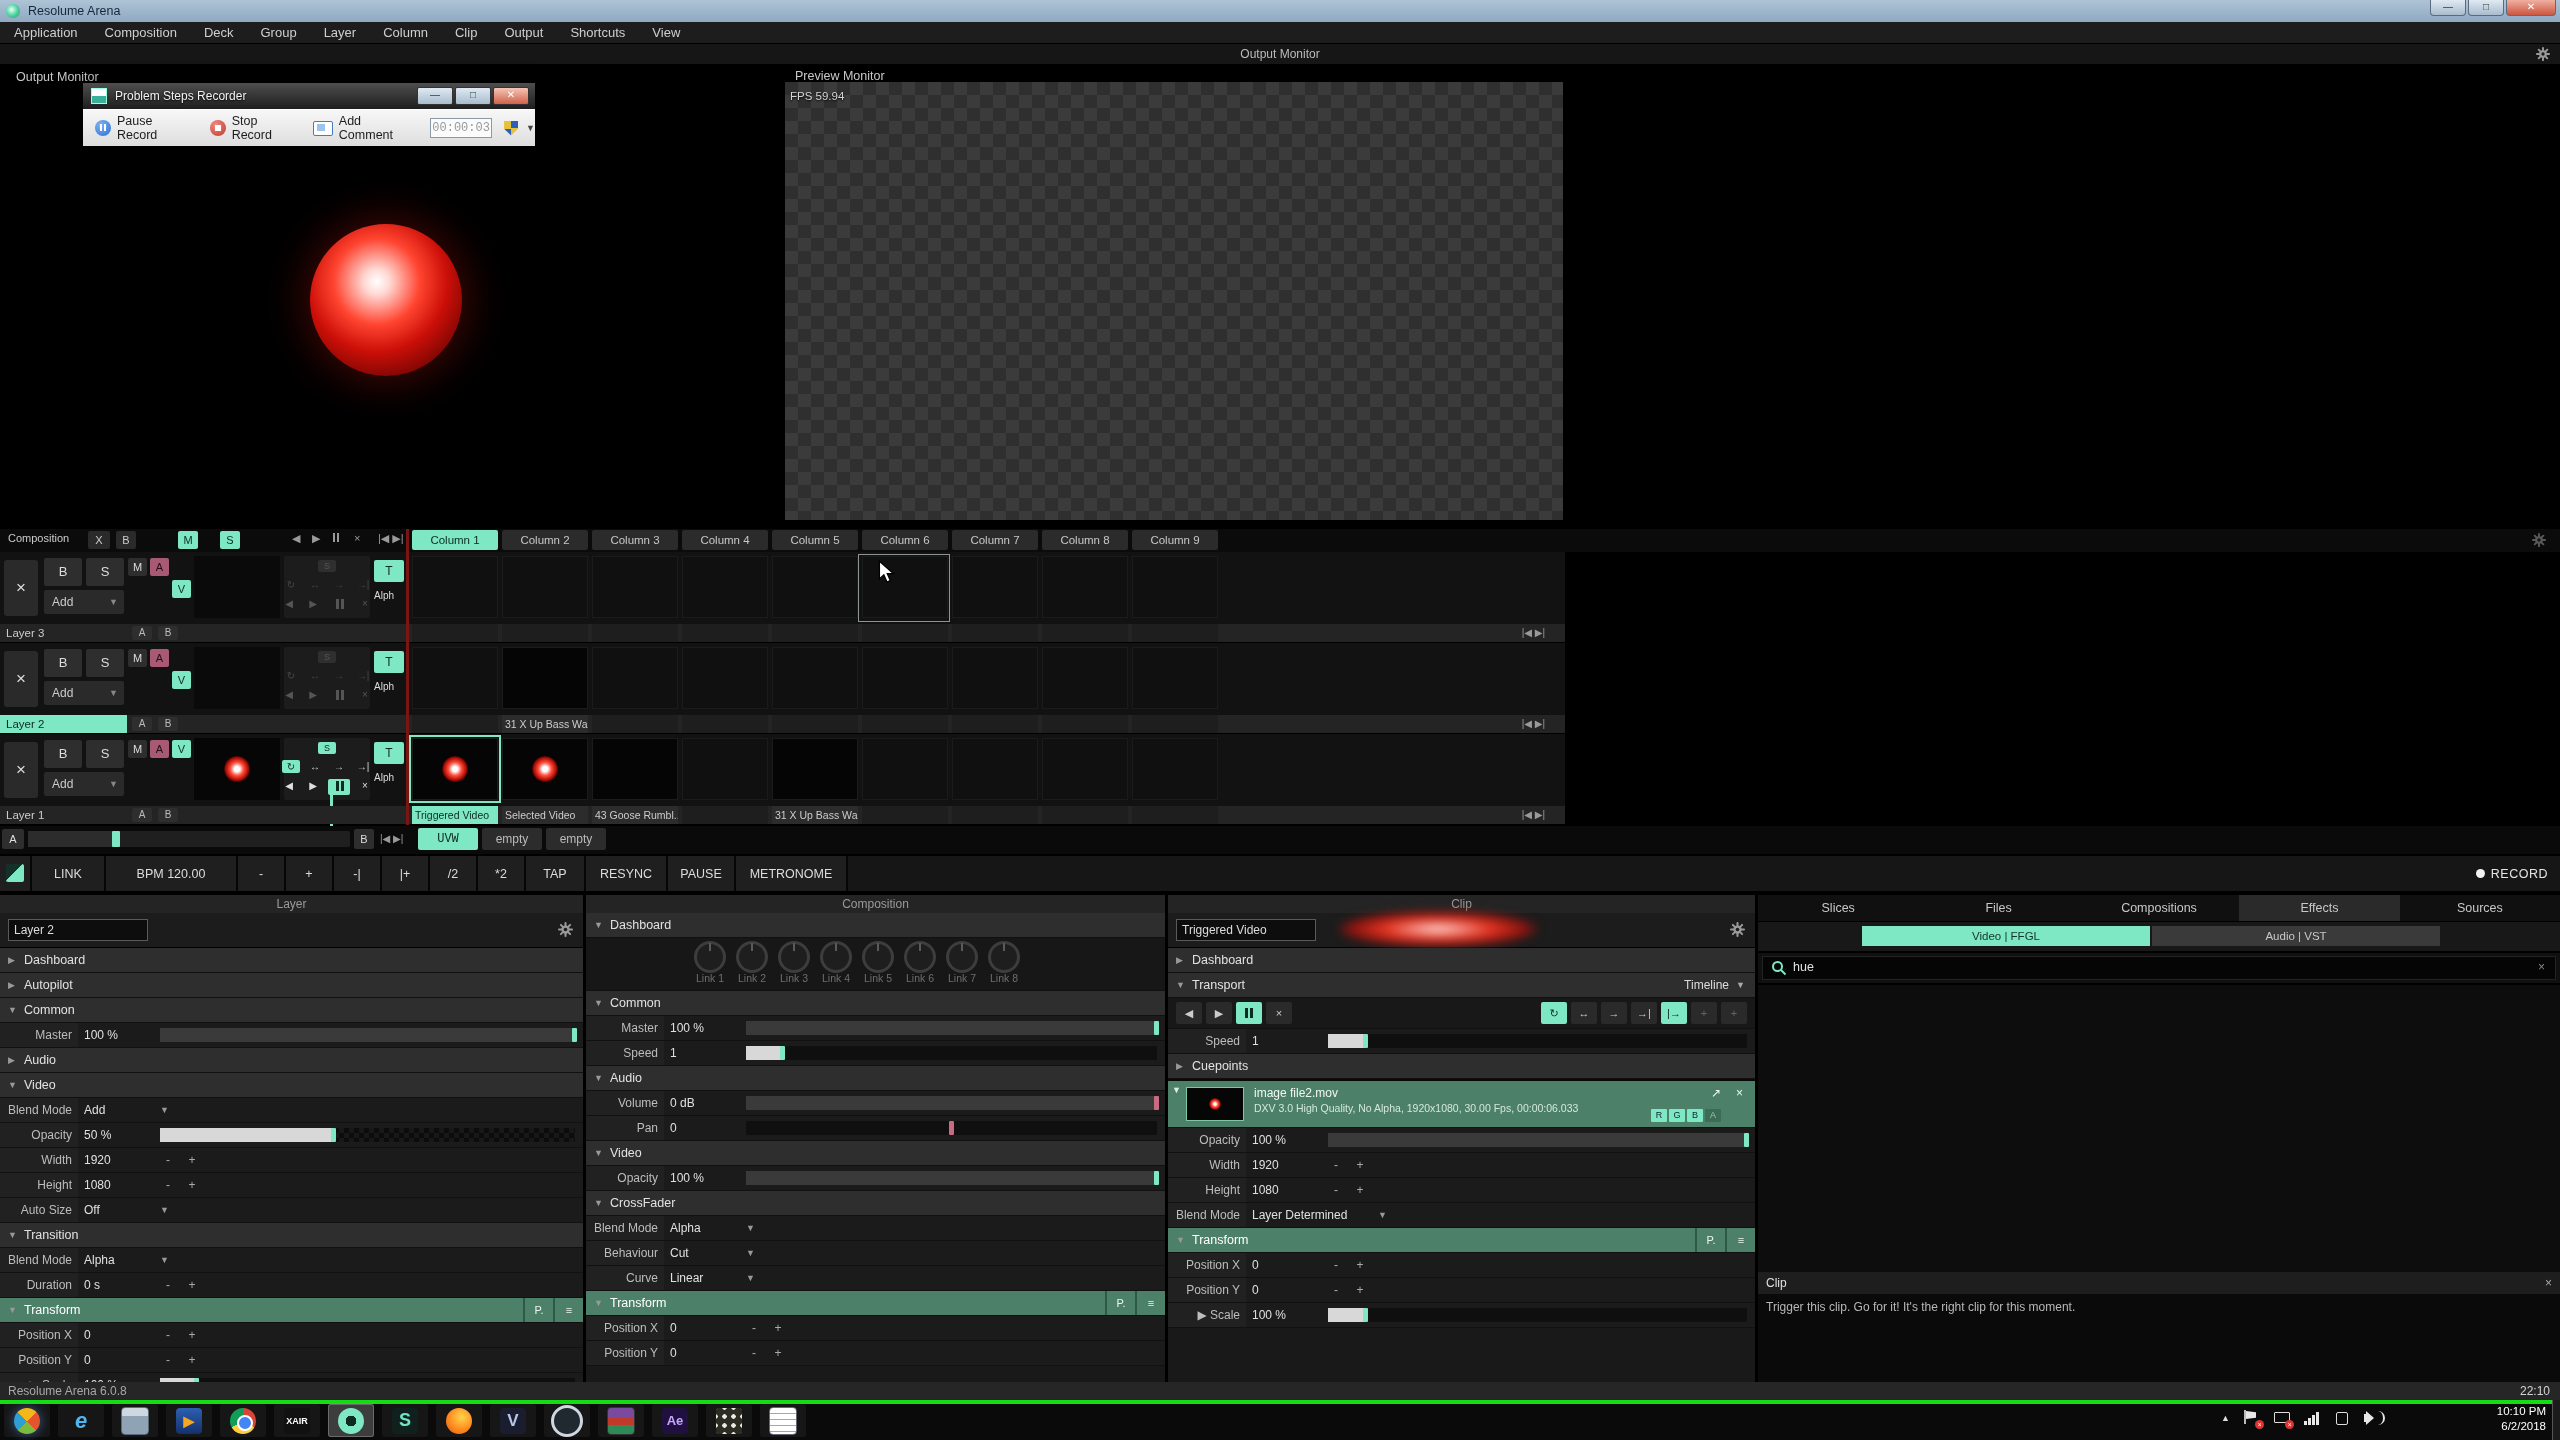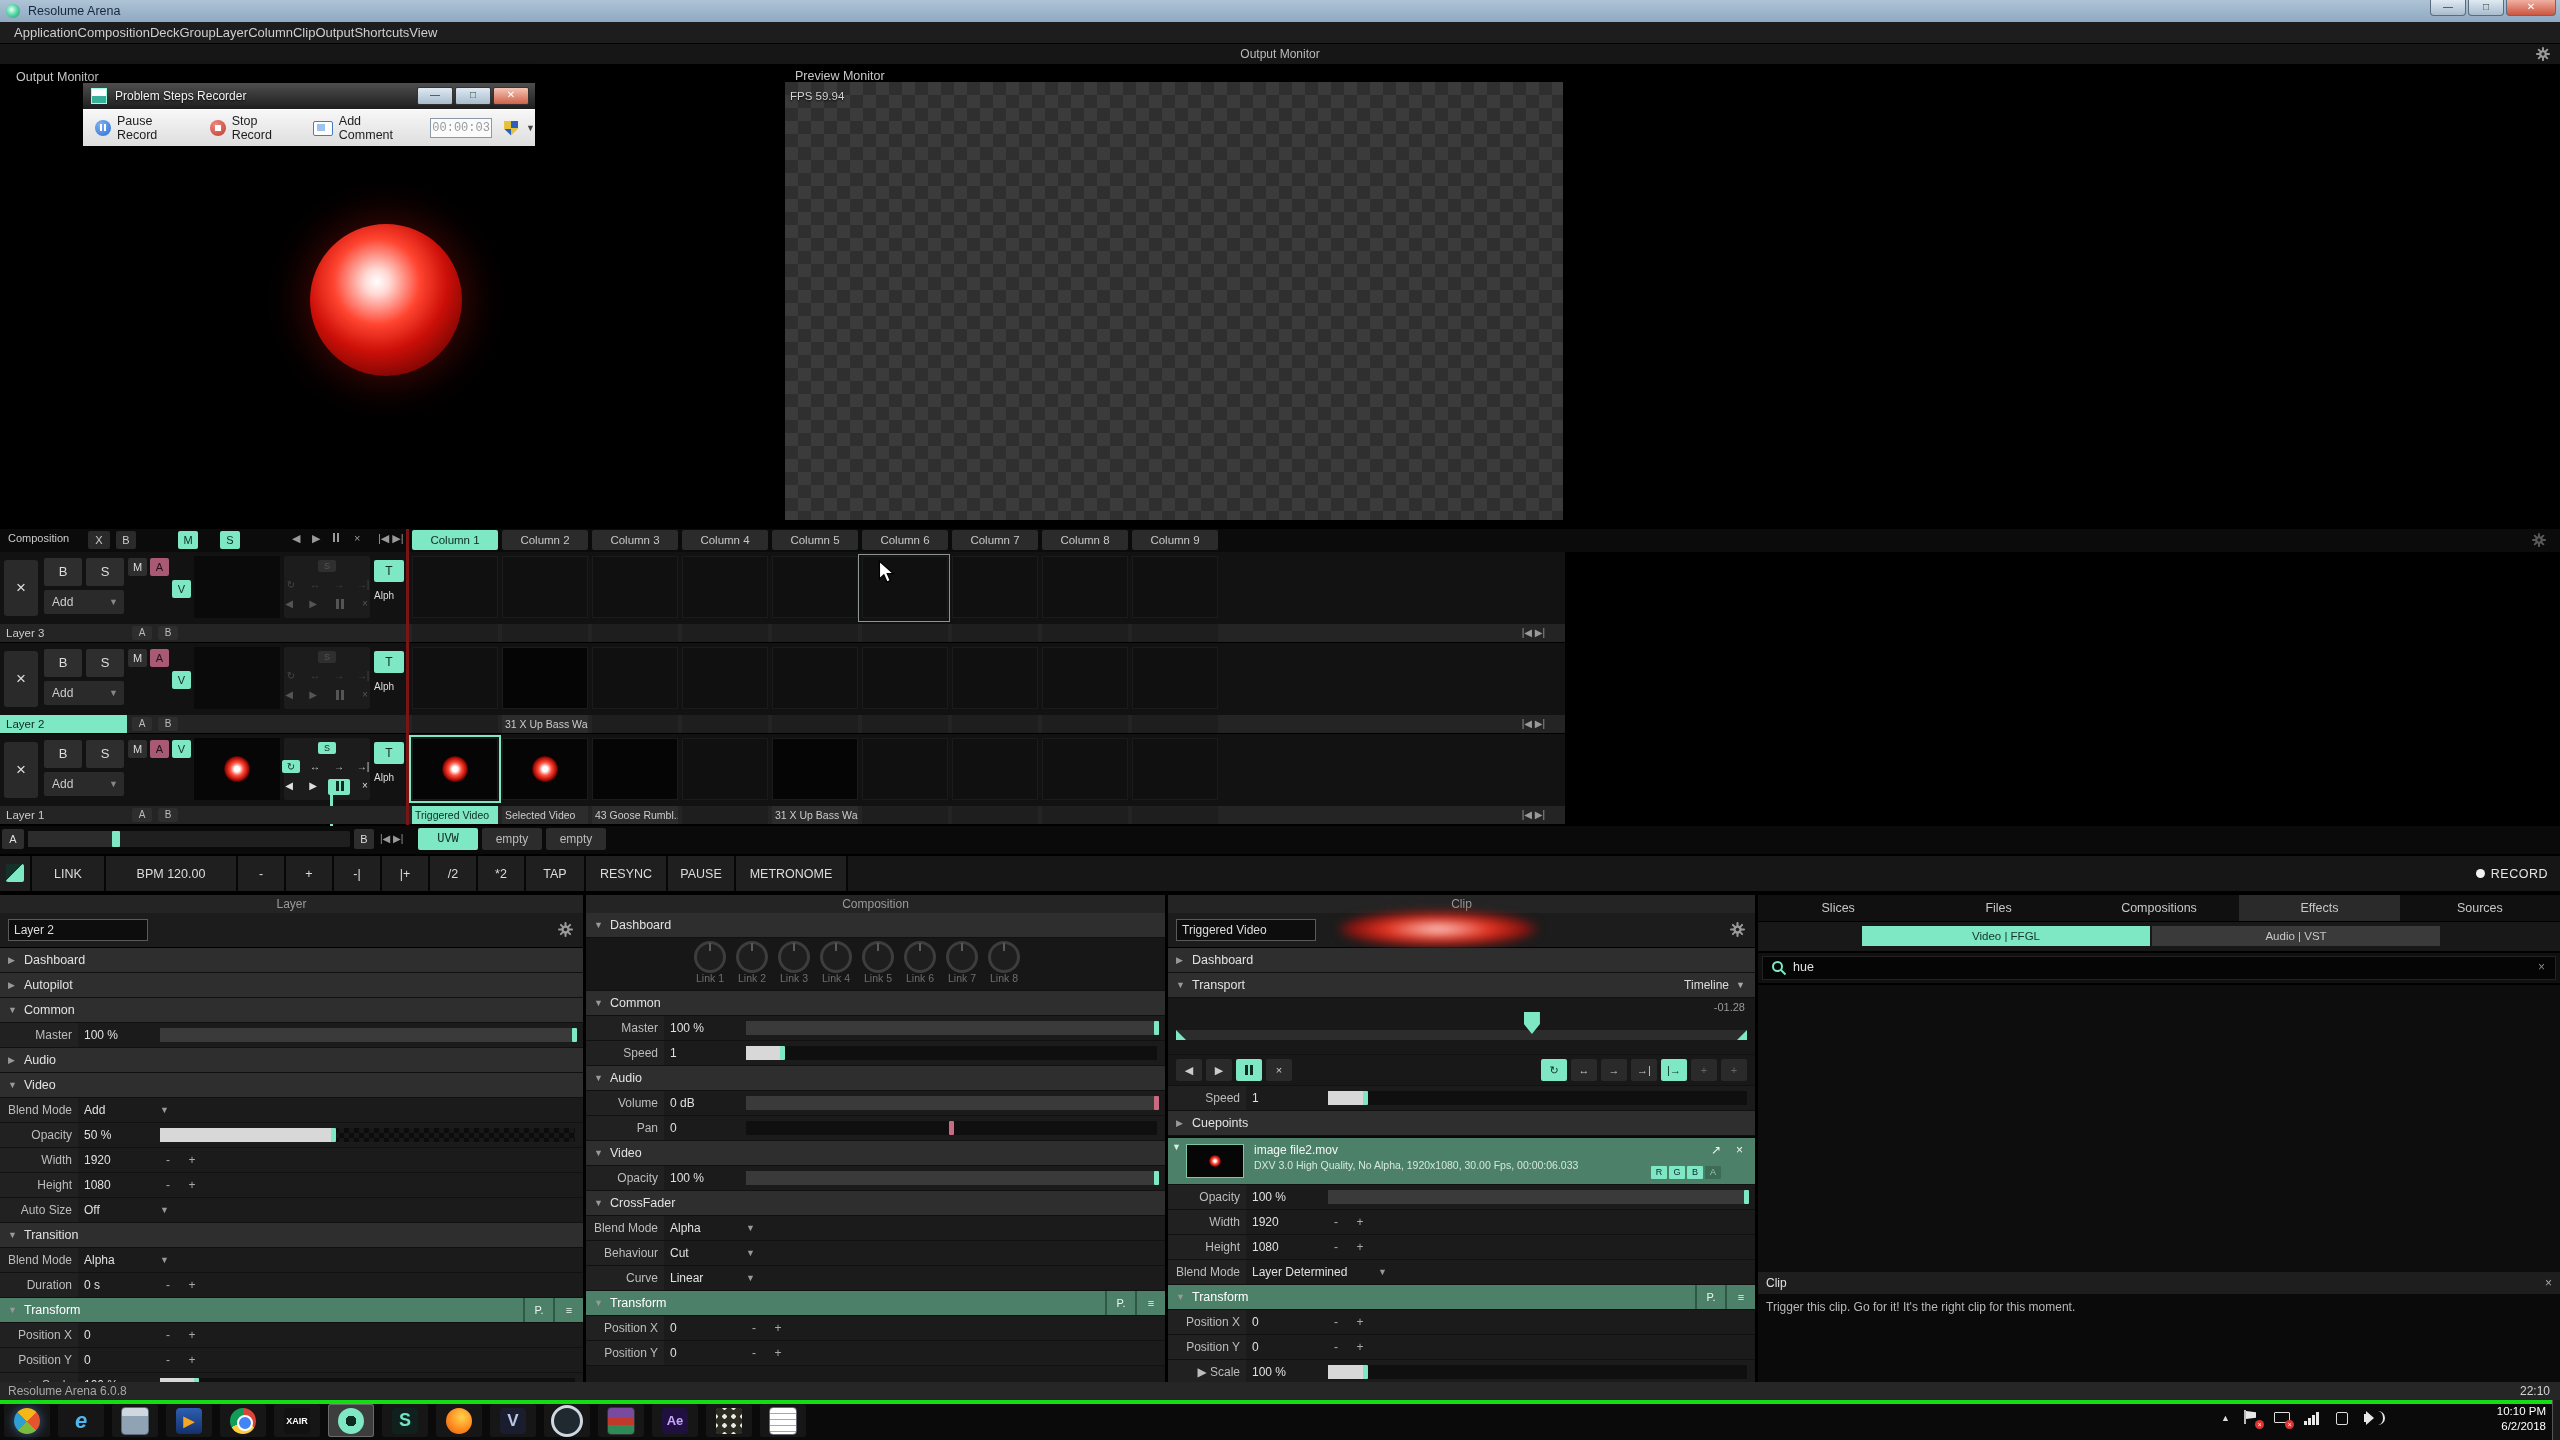--- a/index.html
+++ b/index.html
@@ -13,21 +13,21 @@
   #app-icon{width:14px;height:14px;border-radius:50%;margin:0 8px 0 6px;
             background:radial-gradient(circle at 40% 40%,#eafff5,#58d9a8 45%,#1f8f68);}
   #titlebar .ttl{color:#16283a;font-size:12.5px;}
   .winbtns{position:absolute;right:4px;top:0;display:flex;}
   .wbtn{width:34px;height:15px;border:1px solid #5a6b7d;border-top:none;border-radius:0 0 4px 4px;
         background:linear-gradient(#dfe9f2,#a9bccd);color:#243;font-size:10px;line-height:13px;
         text-align:center;margin-left:2px;}
   .wbtn.close{width:48px;background:linear-gradient(#f0b0a0,#cc5540);color:#fff;}
 
   #menubar{left:0;top:22px;width:2560px;height:22px;background:#1d1d1d;display:flex;align-items:center;
-           padding-left:14px;box-sizing:border-box;border-bottom:1px solid #000;}
+           gap:27px;padding-left:14px;box-sizing:border-box;border-bottom:1px solid #000;}
   .menu-item{color:#cfcfcf;font-size:13px;}
 
   
   #monhdr{left:0;top:44px;width:2560px;height:20px;background:#161616;color:#bbb;
           text-align:center;line-height:20px;font-size:12px;}
   #monhdr .gear{position:absolute;right:10px;top:3px;width:14px;height:14px;}
   #monitors{left:0;top:64px;width:2560px;height:459px;background:#000;}
   #outmon-label{left:16px;top:6px;color:#c8c8c8;font-size:12.5px;}
   #ball{left:310px;top:160px;width:152px;height:152px;border-radius:50%;
         background:radial-gradient(circle at 44% 38%,#ffffff 0%,#ffd9d4 10%,#ff4430 34%,#cc0f08 55%,#6e0402 82%,#340000 100%);
@@ -858,28 +858,20 @@
         <div class="srow">
           <span class="ar">▶</span>
           <span class="sl">Dashboard</span>
         </div>
         <div class="srow">
           <span class="ar">▼</span>
           <span class="sl">Transport</span>
           <span class="rlabel">Timeline</span>
           <span class="rar">▼</span>
         </div>
-        <div class="tlrow">
-          <div class="tltime">-01.28</div>
-          <div class="tltrack">
-            <i class="e1"></i>
-            <i class="e2"></i>
-          </div>
-          <div class="tlhead" style="left: calc(62% - 8px);"></div>
-        </div>
         <div class="btnrow">
           <div class="cbtn">◀</div>
           <div class="cbtn">▶</div>
           <div class="cbtn mint">
             <span class="pbars">
               <i></i>
               <i></i>
             </span>
           </div>
           <div class="cbtn">×</div>

